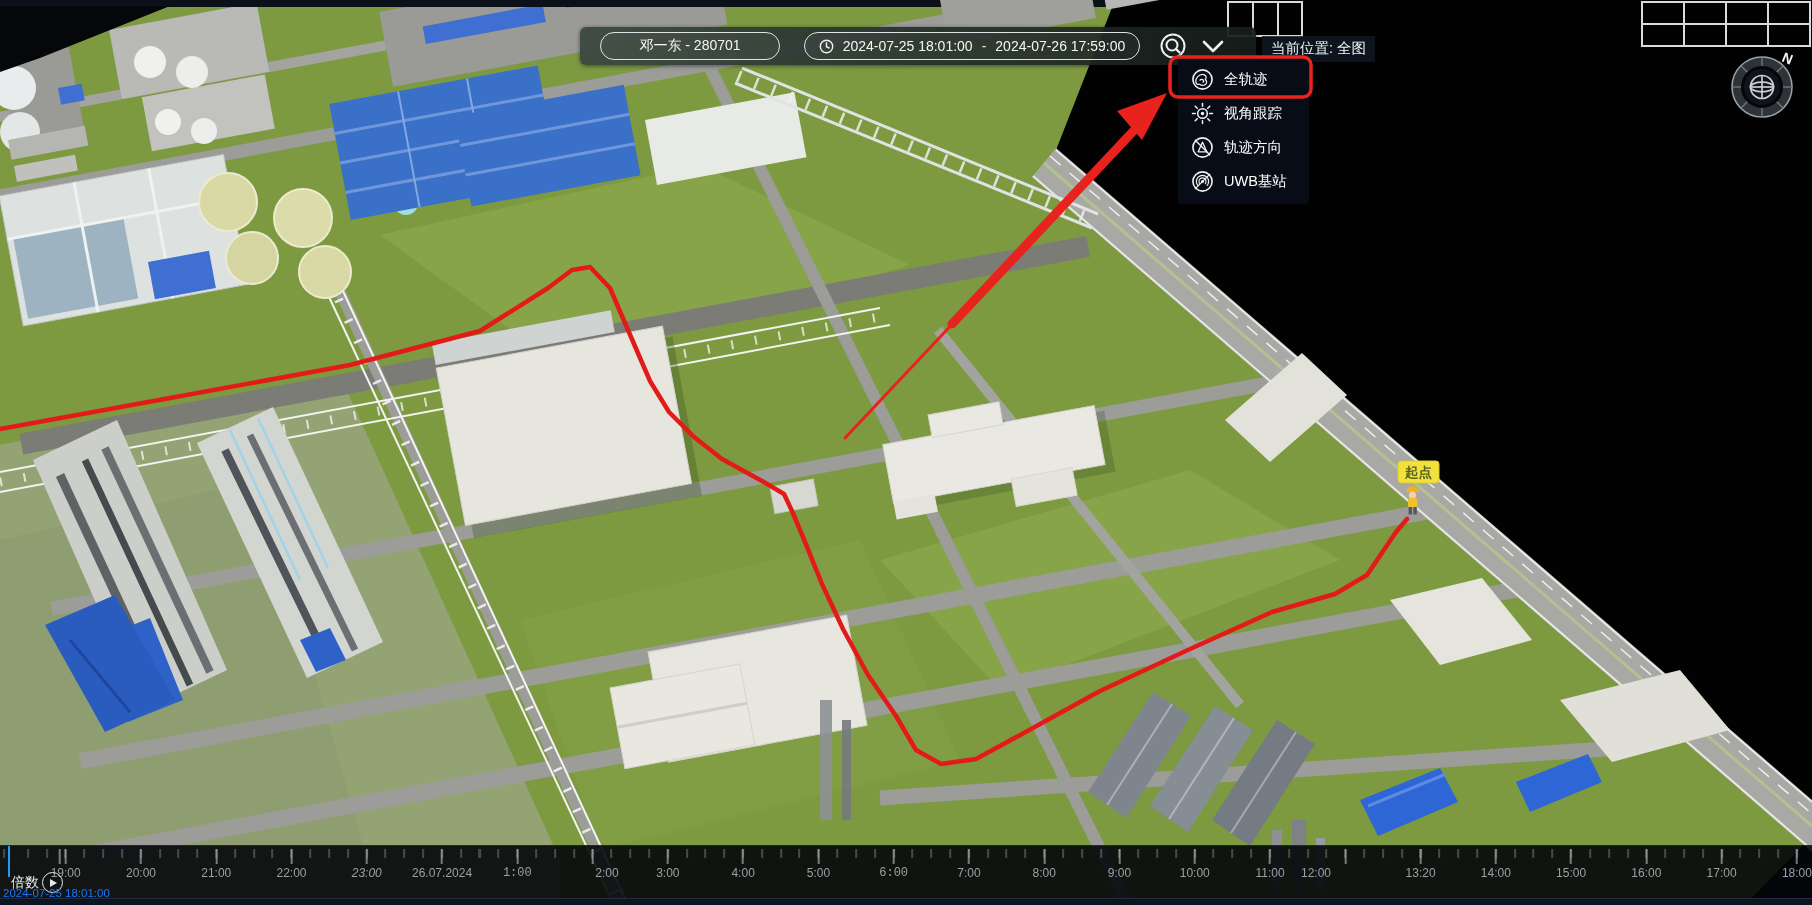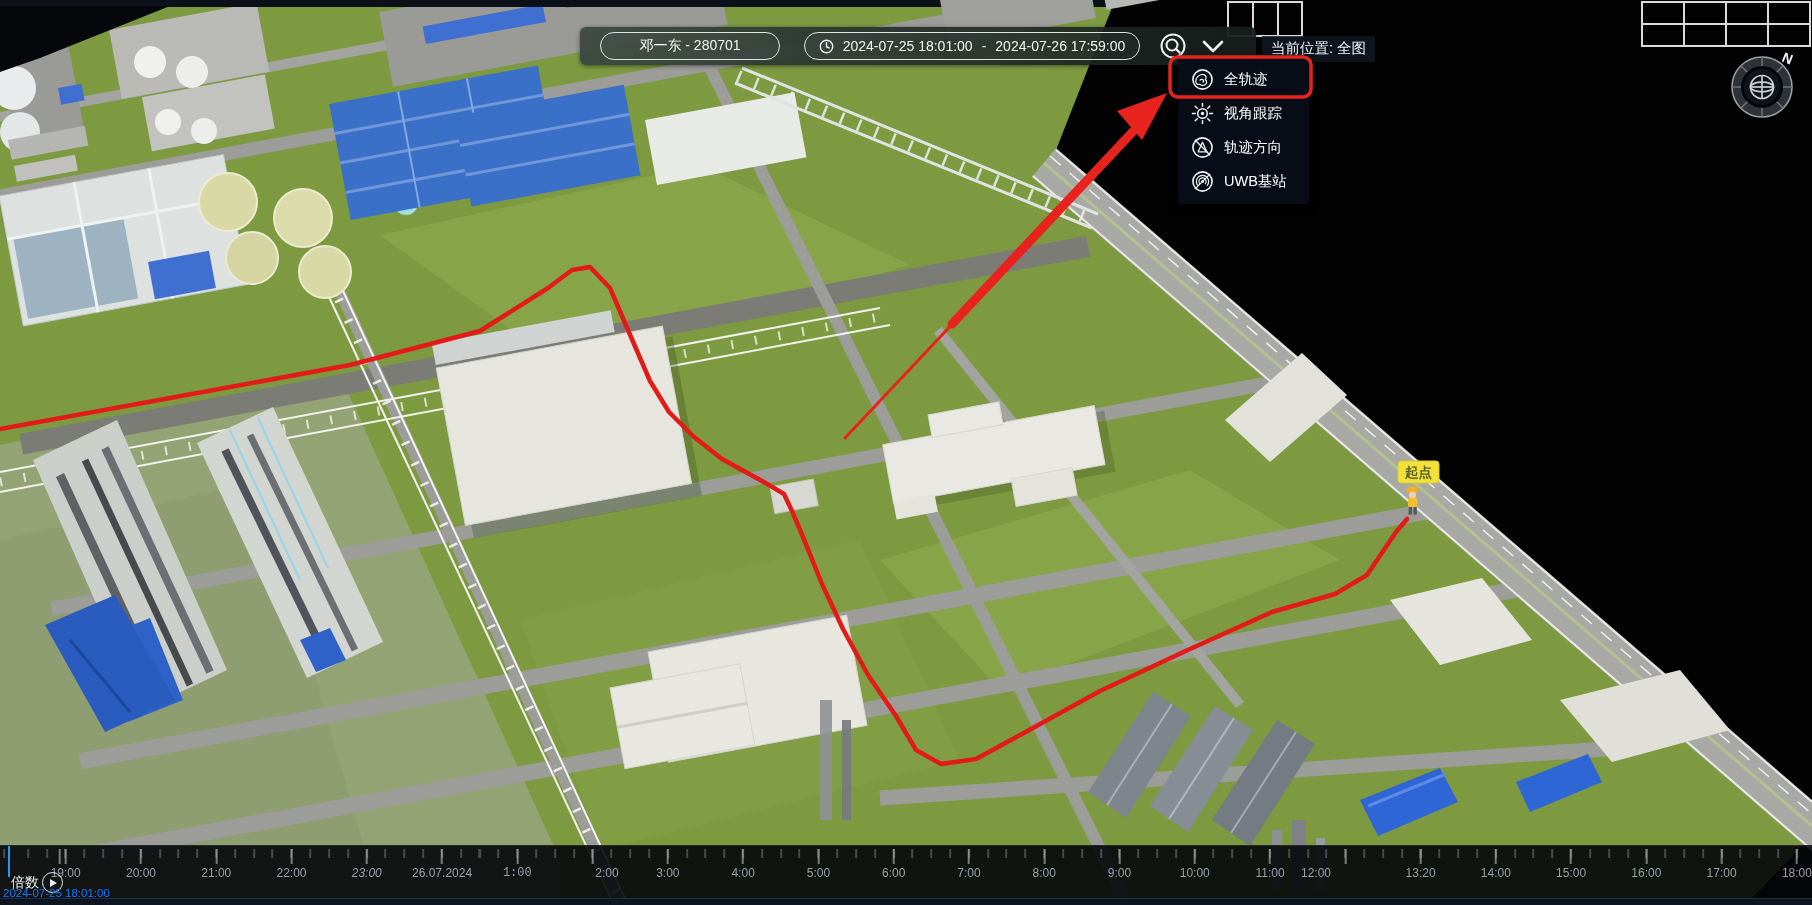--- a/index.html
+++ b/index.html
@@ -379,21 +379,21 @@
         <span class="tl" style="left: 140.97px;">20:00</span>
         <span class="tl" style="left: 216.24px;">21:00</span>
         <span class="tl" style="left: 291.51px;">22:00</span>
         <span class="tl" style="left: 366.78px; font-style: italic;">23:00</span>
         <span class="tl" style="left: 442.05px;">26.07.2024</span>
         <span class="tl" style="left: 517.32px; font-family: Liberation Mono, monospace;">1:00</span>
         <span class="tl" style="left: 563px; margin-left: 44px;">2:00</span>
         <span class="tl" style="left: 667.86px;">3:00</span>
         <span class="tl" style="left: 743.13px;">4:00</span>
         <span class="tl" style="left: 818.4px;">5:00</span>
-        <span class="tl" style="left: 893.67px;">6:00</span>
+        <span class="tl" style="left: 893.67px; font-family: Liberation Mono, monospace;">6:00</span>
         <span class="tl" style="left: 968.94px;">7:00</span>
         <span class="tl" style="left: 1044.21px;">8:00</span>
         <span class="tl" style="left: 1119.48px;">9:00</span>
         <span class="tl" style="left: 1194.75px;">10:00</span>
         <span class="tl" style="left: 1270.02px;">11:00</span>
         <span class="tl" style="left: 1316px;">12:00</span>
         <span class="tl" style="left: 1420.56px;">13:20</span>
         <span class="tl" style="left: 1495.83px;">14:00</span>
         <span class="tl" style="left: 1571.1px;">15:00</span>
         <span class="tl" style="left: 1646.37px;">16:00</span>

